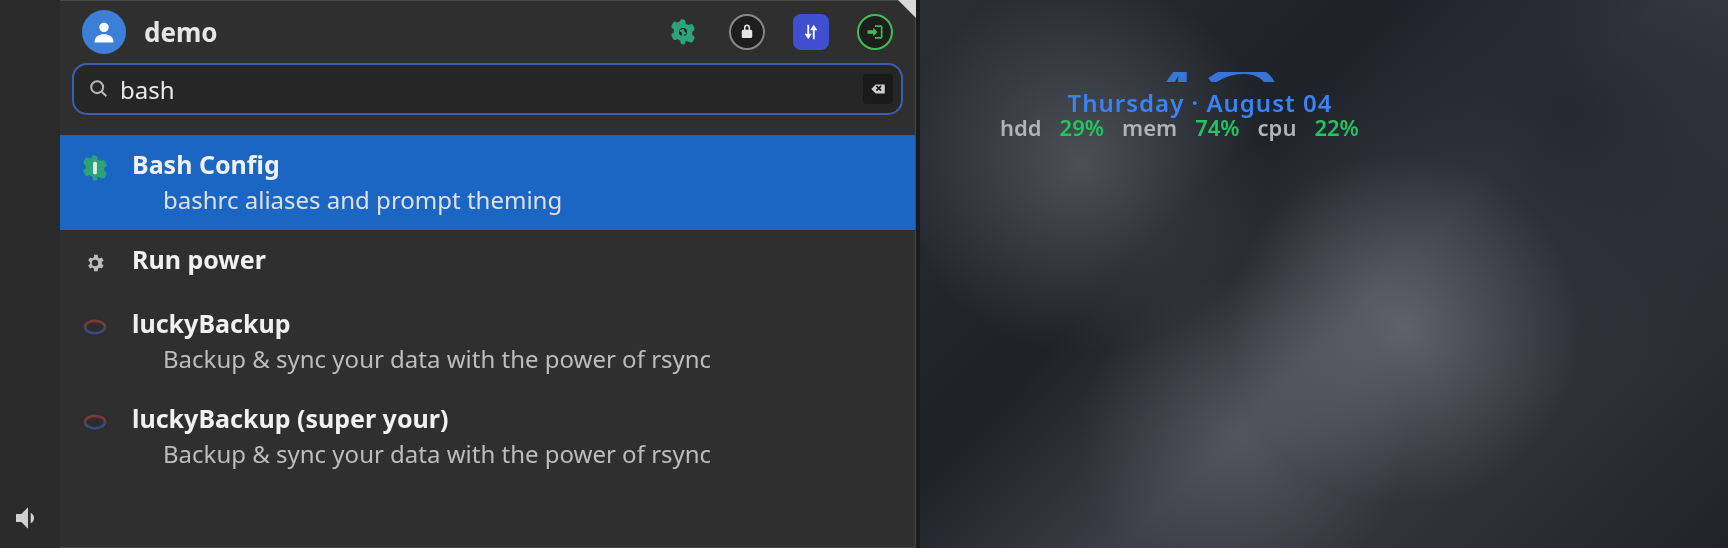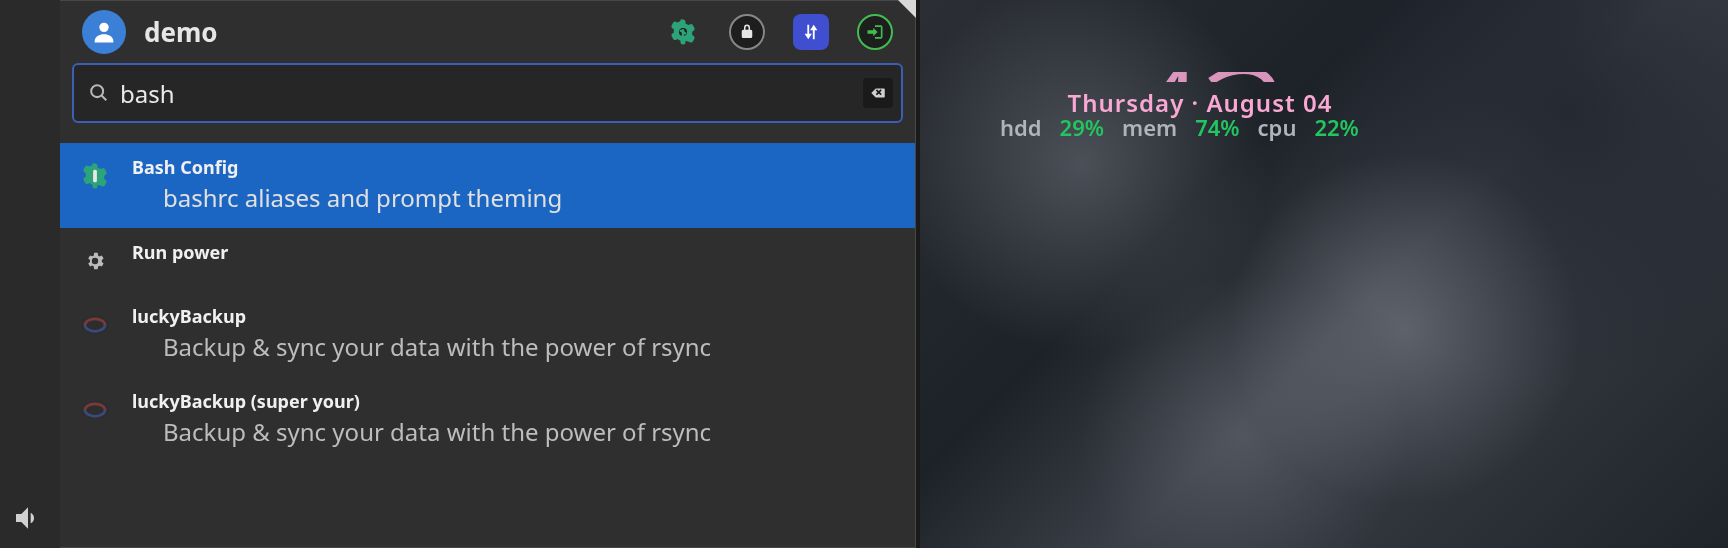--- a/index.html
+++ b/index.html
@@ -30,21 +30,21 @@
       background:
         radial-gradient(circle at 20% 30%, rgba(200,205,215,0.25) 0%, transparent 25%),
         radial-gradient(circle at 60% 60%, rgba(180,185,195,0.3) 0%, transparent 30%),
         radial-gradient(circle at 80% 20%, rgba(30,35,45,0.8) 0%, transparent 35%),
         radial-gradient(circle at 40% 80%, rgba(170,175,185,0.2) 0%, transparent 25%);
     }
     .clock-overlay {
       position: absolute;
       left: 1000px;
       top: 72px;
-      color: #f9a8d4;
+      color: #3b82f6;
       text-align: center;
       width: 400px;
     }
     .clock-big {
       font-size: 160px;
       font-weight: 300;
       line-height: 0.6;
       letter-spacing: -8px;
       opacity: 0.85;
       height: 10px;
@@ -158,22 +158,22 @@
     }
 
     .search-row {
       padding: 0 12px;
     }
     .search-box {
       display: flex;
       align-items: center;
       background: #262626;
       border: 2px solid #3a5fb5;
-      border-radius: 6px;
-      height: 60px;
+      border-radius: 15px;
+      height: 52px;
       padding: 0 8px 0 14px;
     }
     .search-icon {
       width: 22px;
       height: 22px;
       color: #b8b8b8;
       margin-right: 10px;
       flex-shrink: 0;
     }
     .search-input {
@@ -220,21 +220,21 @@
       display: flex;
       align-items: center;
       justify-content: center;
     }
     .result-text {
       display: flex;
       flex-direction: column;
       gap: 2px;
     }
     .result-title {
-      font-size: 18px;
+      font-size: 25px;
       font-weight: 700;
       color: #f0f0f0;
     }
     .result-desc {
       font-size: 24px;
       font-weight: 400;
       color: #e0e0e0;
       margin-left: 31px;
     }
     .result-item:not(.selected) .result-desc {

